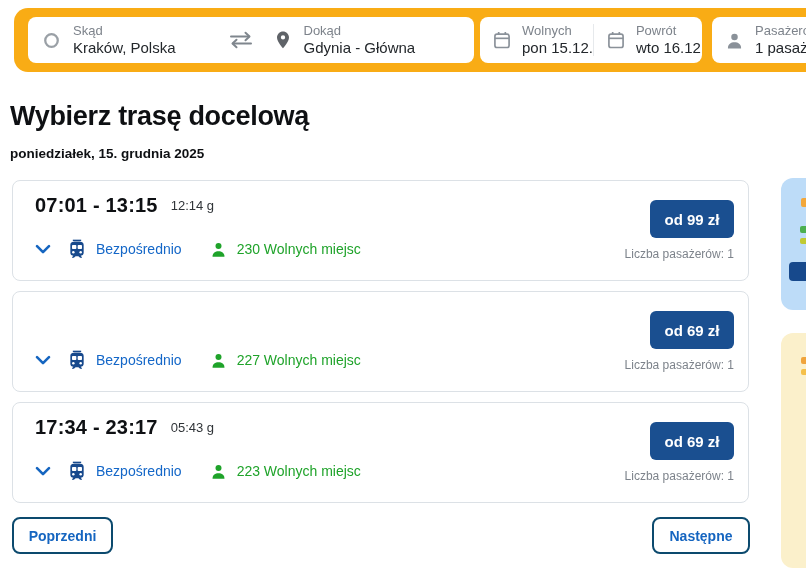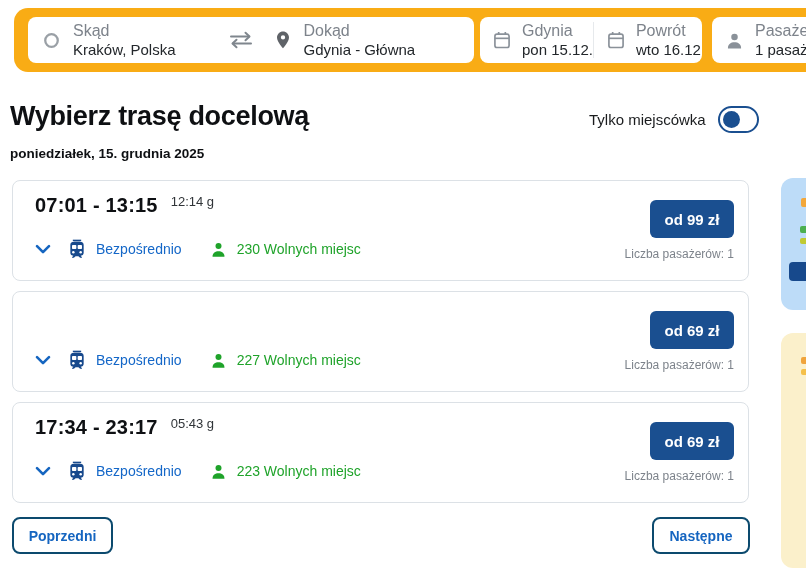--- a/index.html
+++ b/index.html
@@ -17,21 +17,21 @@
   }
   .searchbox {
     position: absolute; top: 9px; height: 46px; background: #fff;
     border-radius: 8px; display: flex; align-items: center;
   }
   .box-route { left: 14px; width: 446px; padding: 0 16px 0 14px; }
   .box-dates { left: 466px; width: 222px; }
   .box-pax   { left: 698px; width: 124px; padding-left: 12px; gap: 10px; }
 
   .field { display: flex; flex-direction: column; justify-content: center; line-height: 1.15; }
-  .field .lbl { font-size: 16px; color: #7D838B; }
+  .field .lbl { font-size: 13px; color: #7D838B; }
   .field .val { font-size: 15px; color: #23272B; font-weight: 500; white-space: nowrap; }
 
   .box-route .field { margin-left: 12px; flex: 1; }
   .icon { display: inline-flex; align-items: center; justify-content: center; flex: none; }
 
   .date-half { flex: 1; display: flex; align-items: center; padding-left: 12px; gap: 10px; }
   .date-half.first { border-right: 1px solid #E6E9EC; }
   .clear-x { font-size: 15px; color: #9AA0A6; margin-left: 1px; cursor: pointer; line-height: 1; }
 
   
@@ -56,21 +56,21 @@
     position: absolute; left: 10px; top: 146px;
     font-size: 13.5px; font-weight: 700; color: #0E1013;
   }
 
   
   .cards { position: absolute; left: 12px; top: 180px; width: 737px; display: flex; flex-direction: column; gap: 10px; }
   .card {
     position: relative; height: 101px; background: #fff;
     border: 1px solid #DCE1E6; border-radius: 8px;
   }
-  .time-row { position: absolute; left: 22px; top: 13px; display: flex; align-items: flex-start; gap: 13px; }
+  .time-row { position: absolute; left: 22px; top: 13px; display: flex; align-items: center; gap: 13px; }
   .time { font-size: 20px; font-weight: 700; color: #0E1013; letter-spacing: 0.2px; }
   .duration { font-size: 13px; color: #303438; }
   .conn-row { position: absolute; left: 22px; top: 56px; height: 24px; display: flex; align-items: center; }
   .conn-text { font-size: 14px; color: #1467C8; margin-left: 9px; }
   .seats-text { font-size: 14px; color: #1FA32A; margin-left: 9px; }
   .train-ic { margin-left: 16px; }
   .person-ic { margin-left: 27px; }
   .price-btn {
     position: absolute; top: 19px; right: 14px; width: 84px; height: 38px;
     background: #1A4F90; border-radius: 6px; color: #fff; font-size: 15px;
@@ -145,21 +145,21 @@
     <div class="searchbox box-dates">
       <div class="date-half first">
         <span class="icon">
           <svg width="20" height="20" viewBox="0 0 24 24" fill="none" stroke="#8A9199" stroke-width="2">
             <rect x="3.5" y="5" width="17" height="16" rx="2.5"></rect>
               <path d="M3.5 10 H20.5"></path>
               <path d="M8 2.5 V6 M16 2.5 V6"></path>
           </svg>
         </span>
         <div class="field">
-          <span class="lbl">Gdynia</span>
+          <span class="lbl">Wolnych</span>
           <span class="val">pon 15.12.</span>
         </div>
       </div>
       <div class="date-half">
         <span class="icon">
           <svg width="20" height="20" viewBox="0 0 24 24" fill="none" stroke="#8A9199" stroke-width="2">
             <rect x="3.5" y="5" width="17" height="16" rx="2.5"></rect>
               <path d="M3.5 10 H20.5"></path>
               <path d="M8 2.5 V6 M16 2.5 V6"></path>
           </svg>
@@ -181,26 +181,20 @@
       </span>
       <div class="field">
         <span class="lbl">Pasażerowie</span>
         <span class="val">1 pasażer</span>
       </div>
     </div>
   </div>
 
   <h1 class="page-title">Wybierz trasę docelową</h1>
 
-  <div class="toggle-row">
-    <span class="toggle-label">Tylko miejscówka</span>
-    <div class="toggle">
-      <div class="knob"></div>
-    </div>
-  </div>
 
   <div class="date-line">poniedziałek, 15. grudnia 2025</div>
 
   <div class="cards">
 
     <div class="card">
       <div class="time-row">
         <span class="time">07:01 - 13:15</span>
         <span class="duration">12:14 g</span>
       </div>

